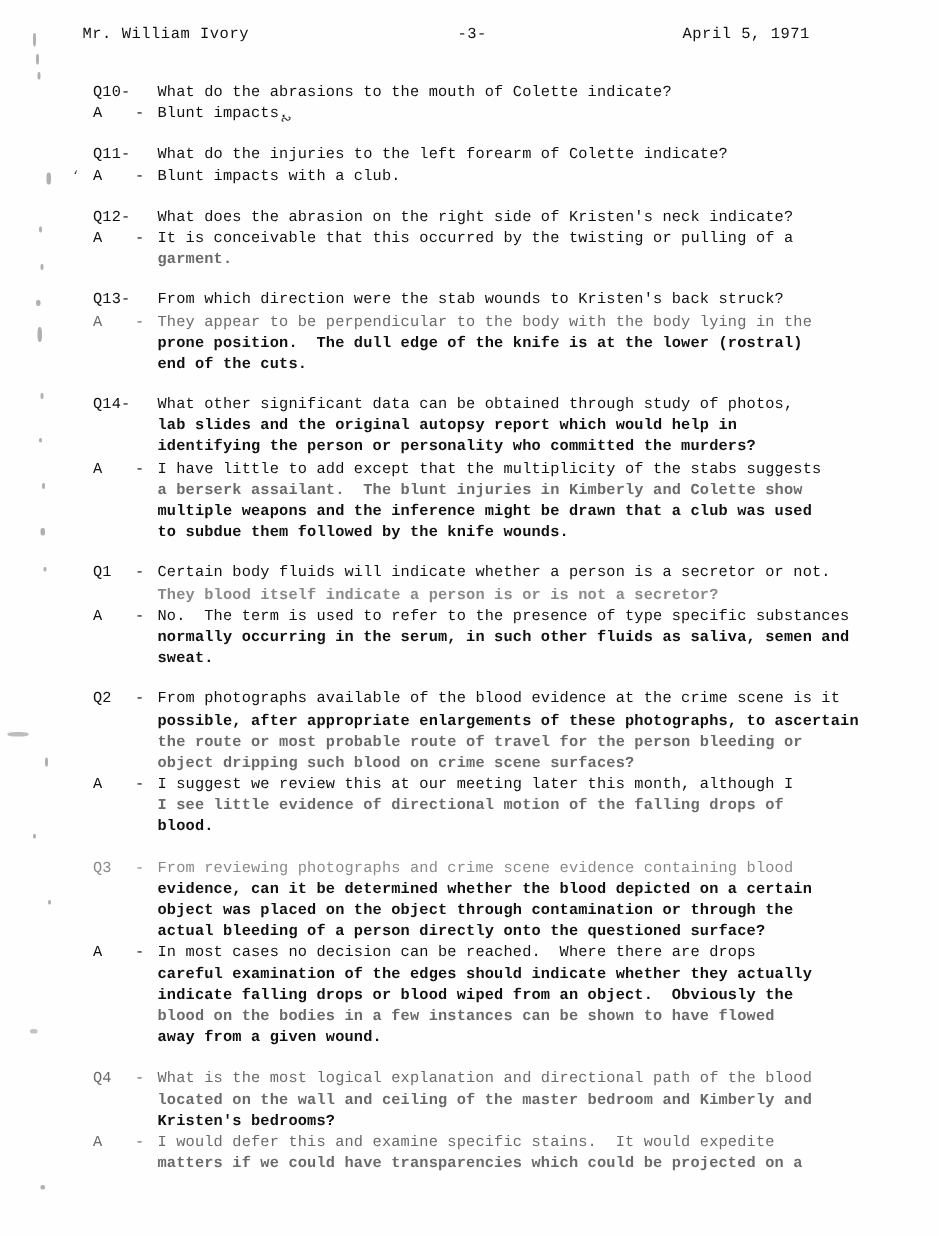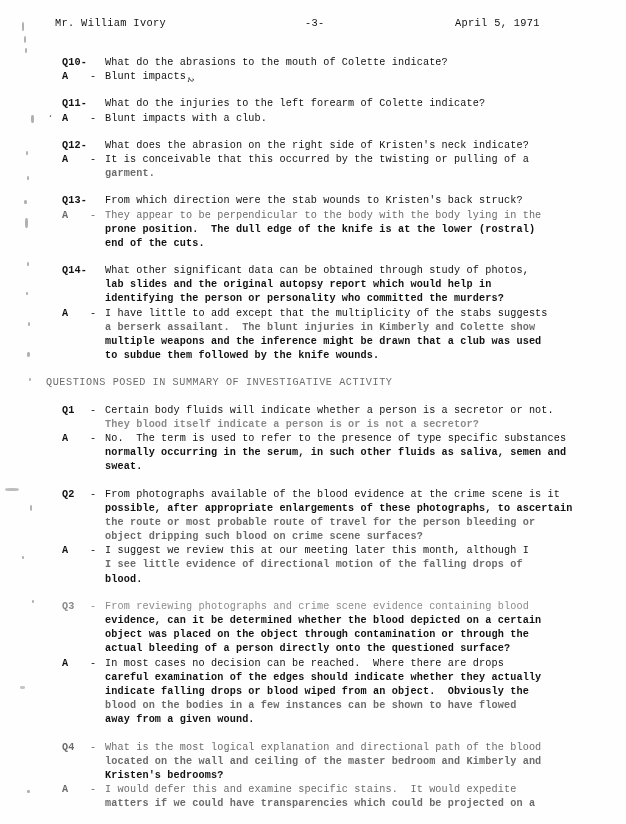--- a/index.html
+++ b/index.html
@@ -83,21 +83,20 @@
     letter-spacing: .12px;
     white-space: pre;
   }
 
   
   .lbl {
     position: absolute;
     left: 62px;
     top: 0;
     white-space: pre;
-    font-weight: bold;
   }
   .dash {
     position: absolute;
     left: 90px;
     top: 0;
   }
   .txt {
     position: absolute;
     left: 105px;
     top: 0;
@@ -268,23 +267,20 @@
         </div>
         <div class="line cont">
           <span class="txt">multiple weapons and the inference might be drawn that a club was used</span>
         </div>
         <div class="line cont">
           <span class="txt">to subdue them followed by the knife wounds.</span>
         </div>
       </div>
     </div>
 
-    <div class="section-heading faint">
-      <span>QUESTIONS POSED IN SUMMARY OF INVESTIGATIVE ACTIVITY</span>
-    </div>
 
     <div>
 
       <div class="qa-block">
         <div class="line">
           <span class="lbl">Q1</span>
           <span class="dash">-</span>
           <span class="txt">Certain body fluids will indicate whether a person is a secretor or not.</span>
         </div>
         <div class="line cont veryfaint">

